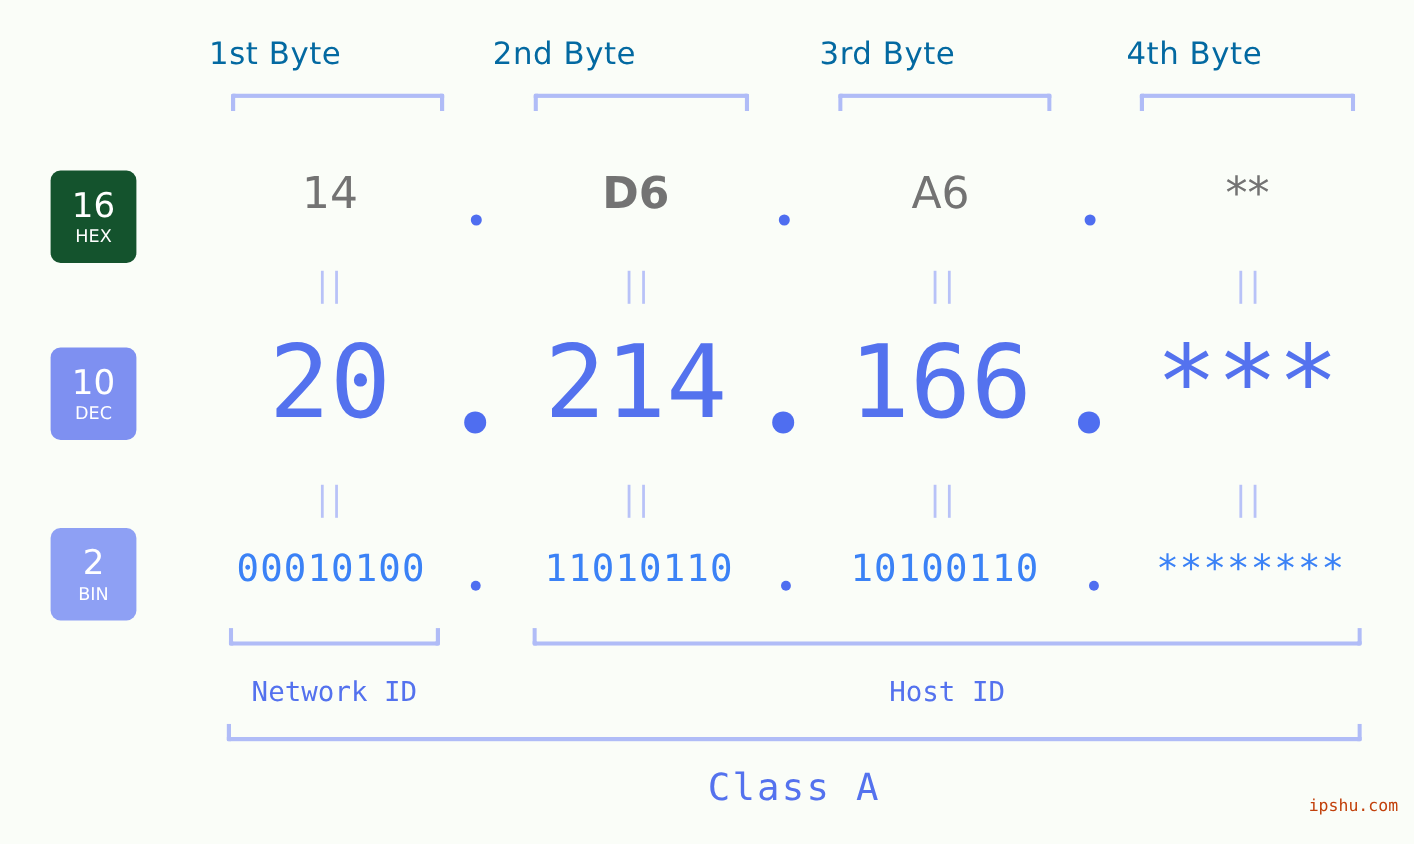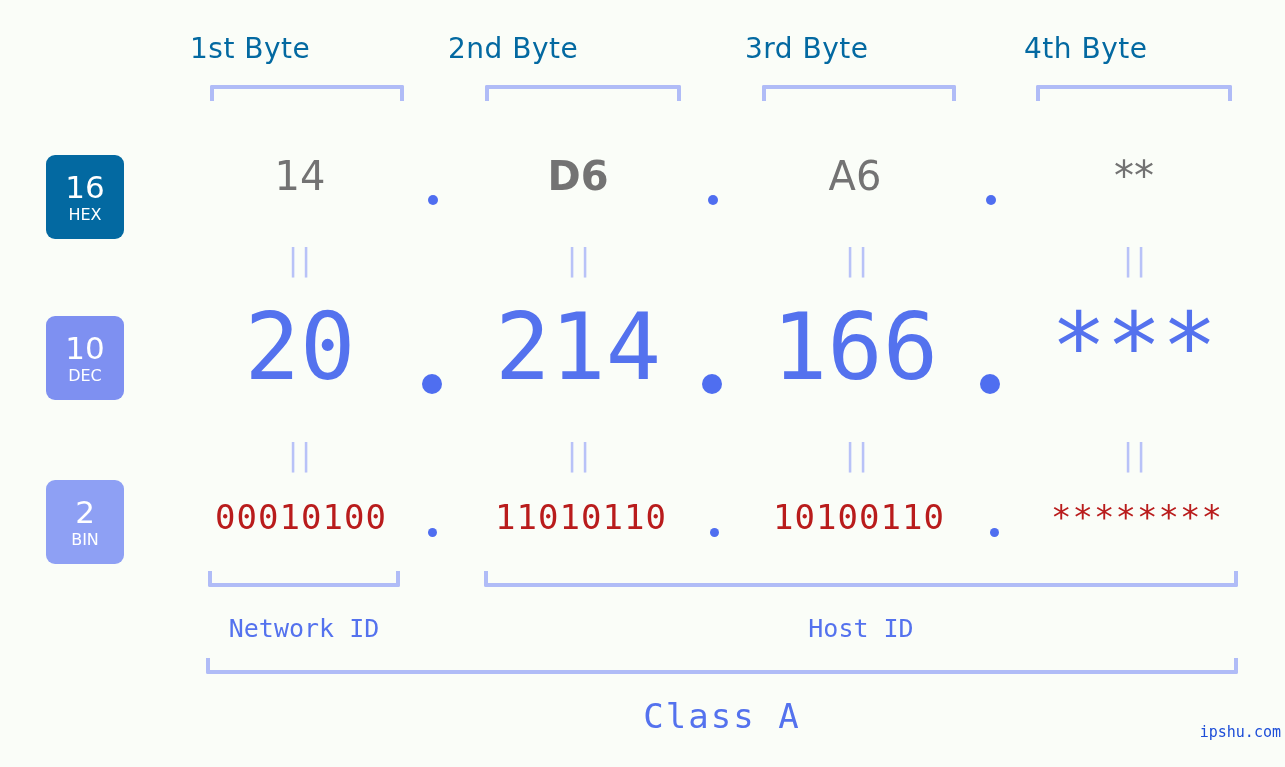--- a/index.html
+++ b/index.html
@@ -98,21 +98,21 @@
   .dec-val {
     font-family: "DejaVu Sans Mono", monospace;
     font-size: 92px;
     color: #5472ee;
     top: 302px;
   }
 
   .bin-val {
     font-family: "DejaVu Sans Mono", monospace;
     font-size: 34px;
-    color: #b91c1c;
+    color: #3b82f6;
     top: 500px;
     letter-spacing: 1px;
   }
 
   
   .dot {
     position: absolute;
     border-radius: 50%;
     background: #4f6ef0;
   }
@@ -150,44 +150,44 @@
     font-family: "DejaVu Sans Mono", monospace;
     font-size: 34px;
     color: #5472ee;
     letter-spacing: 2px;
     white-space: nowrap;
   }
 
   
   .watermark {
     position: absolute;
-    right: 4px;
+    right: 14px;
     bottom: 26px;
     font-family: "DejaVu Sans Mono", monospace;
     font-size: 15px;
-    color: #1d4ed8;
+    color: #c2410c;
     letter-spacing: 0px;
   }
 </style>
 </head>
 <body>
 
 <div id="stage">
 
   <div class="byte-label" style="left:190px; width:220px;">1st Byte</div>
   <div class="byte-label" style="left:448px; width:220px;">2nd Byte</div>
   <div class="byte-label" style="left:745px; width:220px;">3rd Byte</div>
   <div class="byte-label" style="left:1024px; width:220px;">4th Byte</div>
 
   <div class="bracket-top" style="left:210px;  width:194px;  top:85px;"></div>
   <div class="bracket-top" style="left:485px;  width:196px;  top:85px;"></div>
   <div class="bracket-top" style="left:762px;  width:194px;  top:85px;"></div>
   <div class="bracket-top" style="left:1036px; width:196px;  top:85px;"></div>
 
-  <div class="badge" style="top:155px; background:#0369a1;">
+  <div class="badge" style="top:155px; background:#14532d;">
     <span class="num">16</span>
     <span class="radix">HEX</span>
   </div>
 
   <div class="badge" style="top:316px; background:#7e90f1;">
     <span class="num">10</span>
     <span class="radix">DEC</span>
   </div>
 
   <div class="badge" style="top:480px; background:#8ea0f4;">

